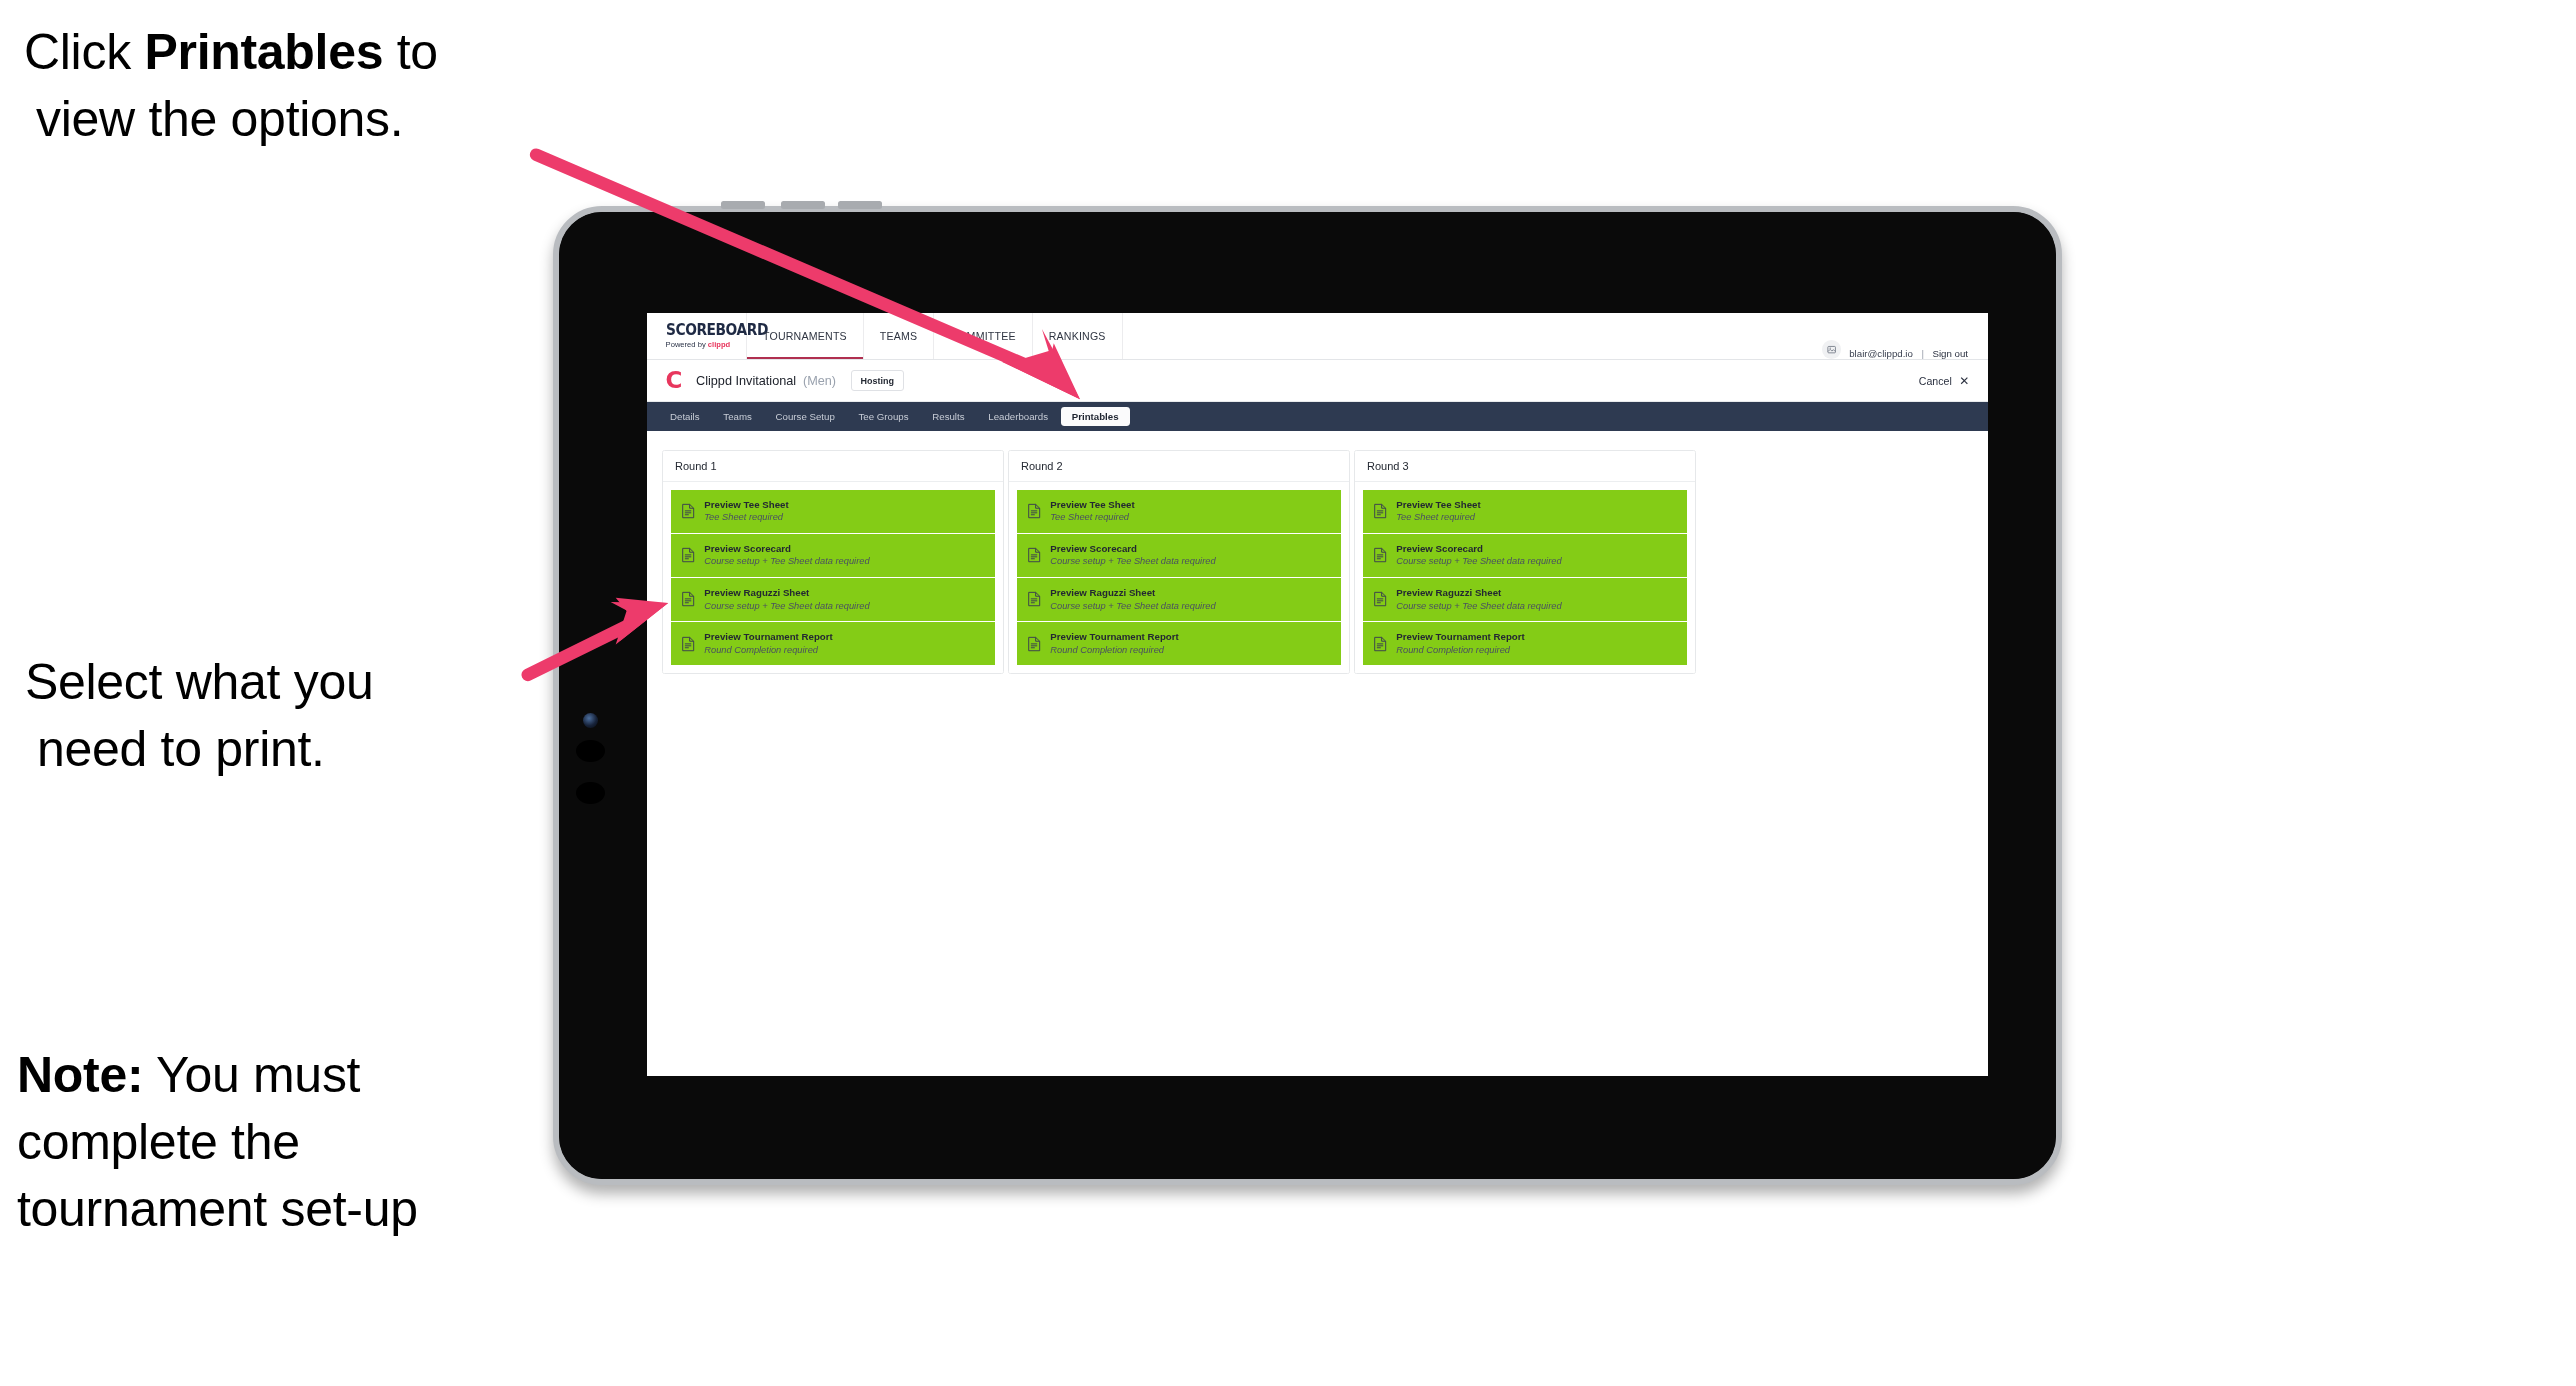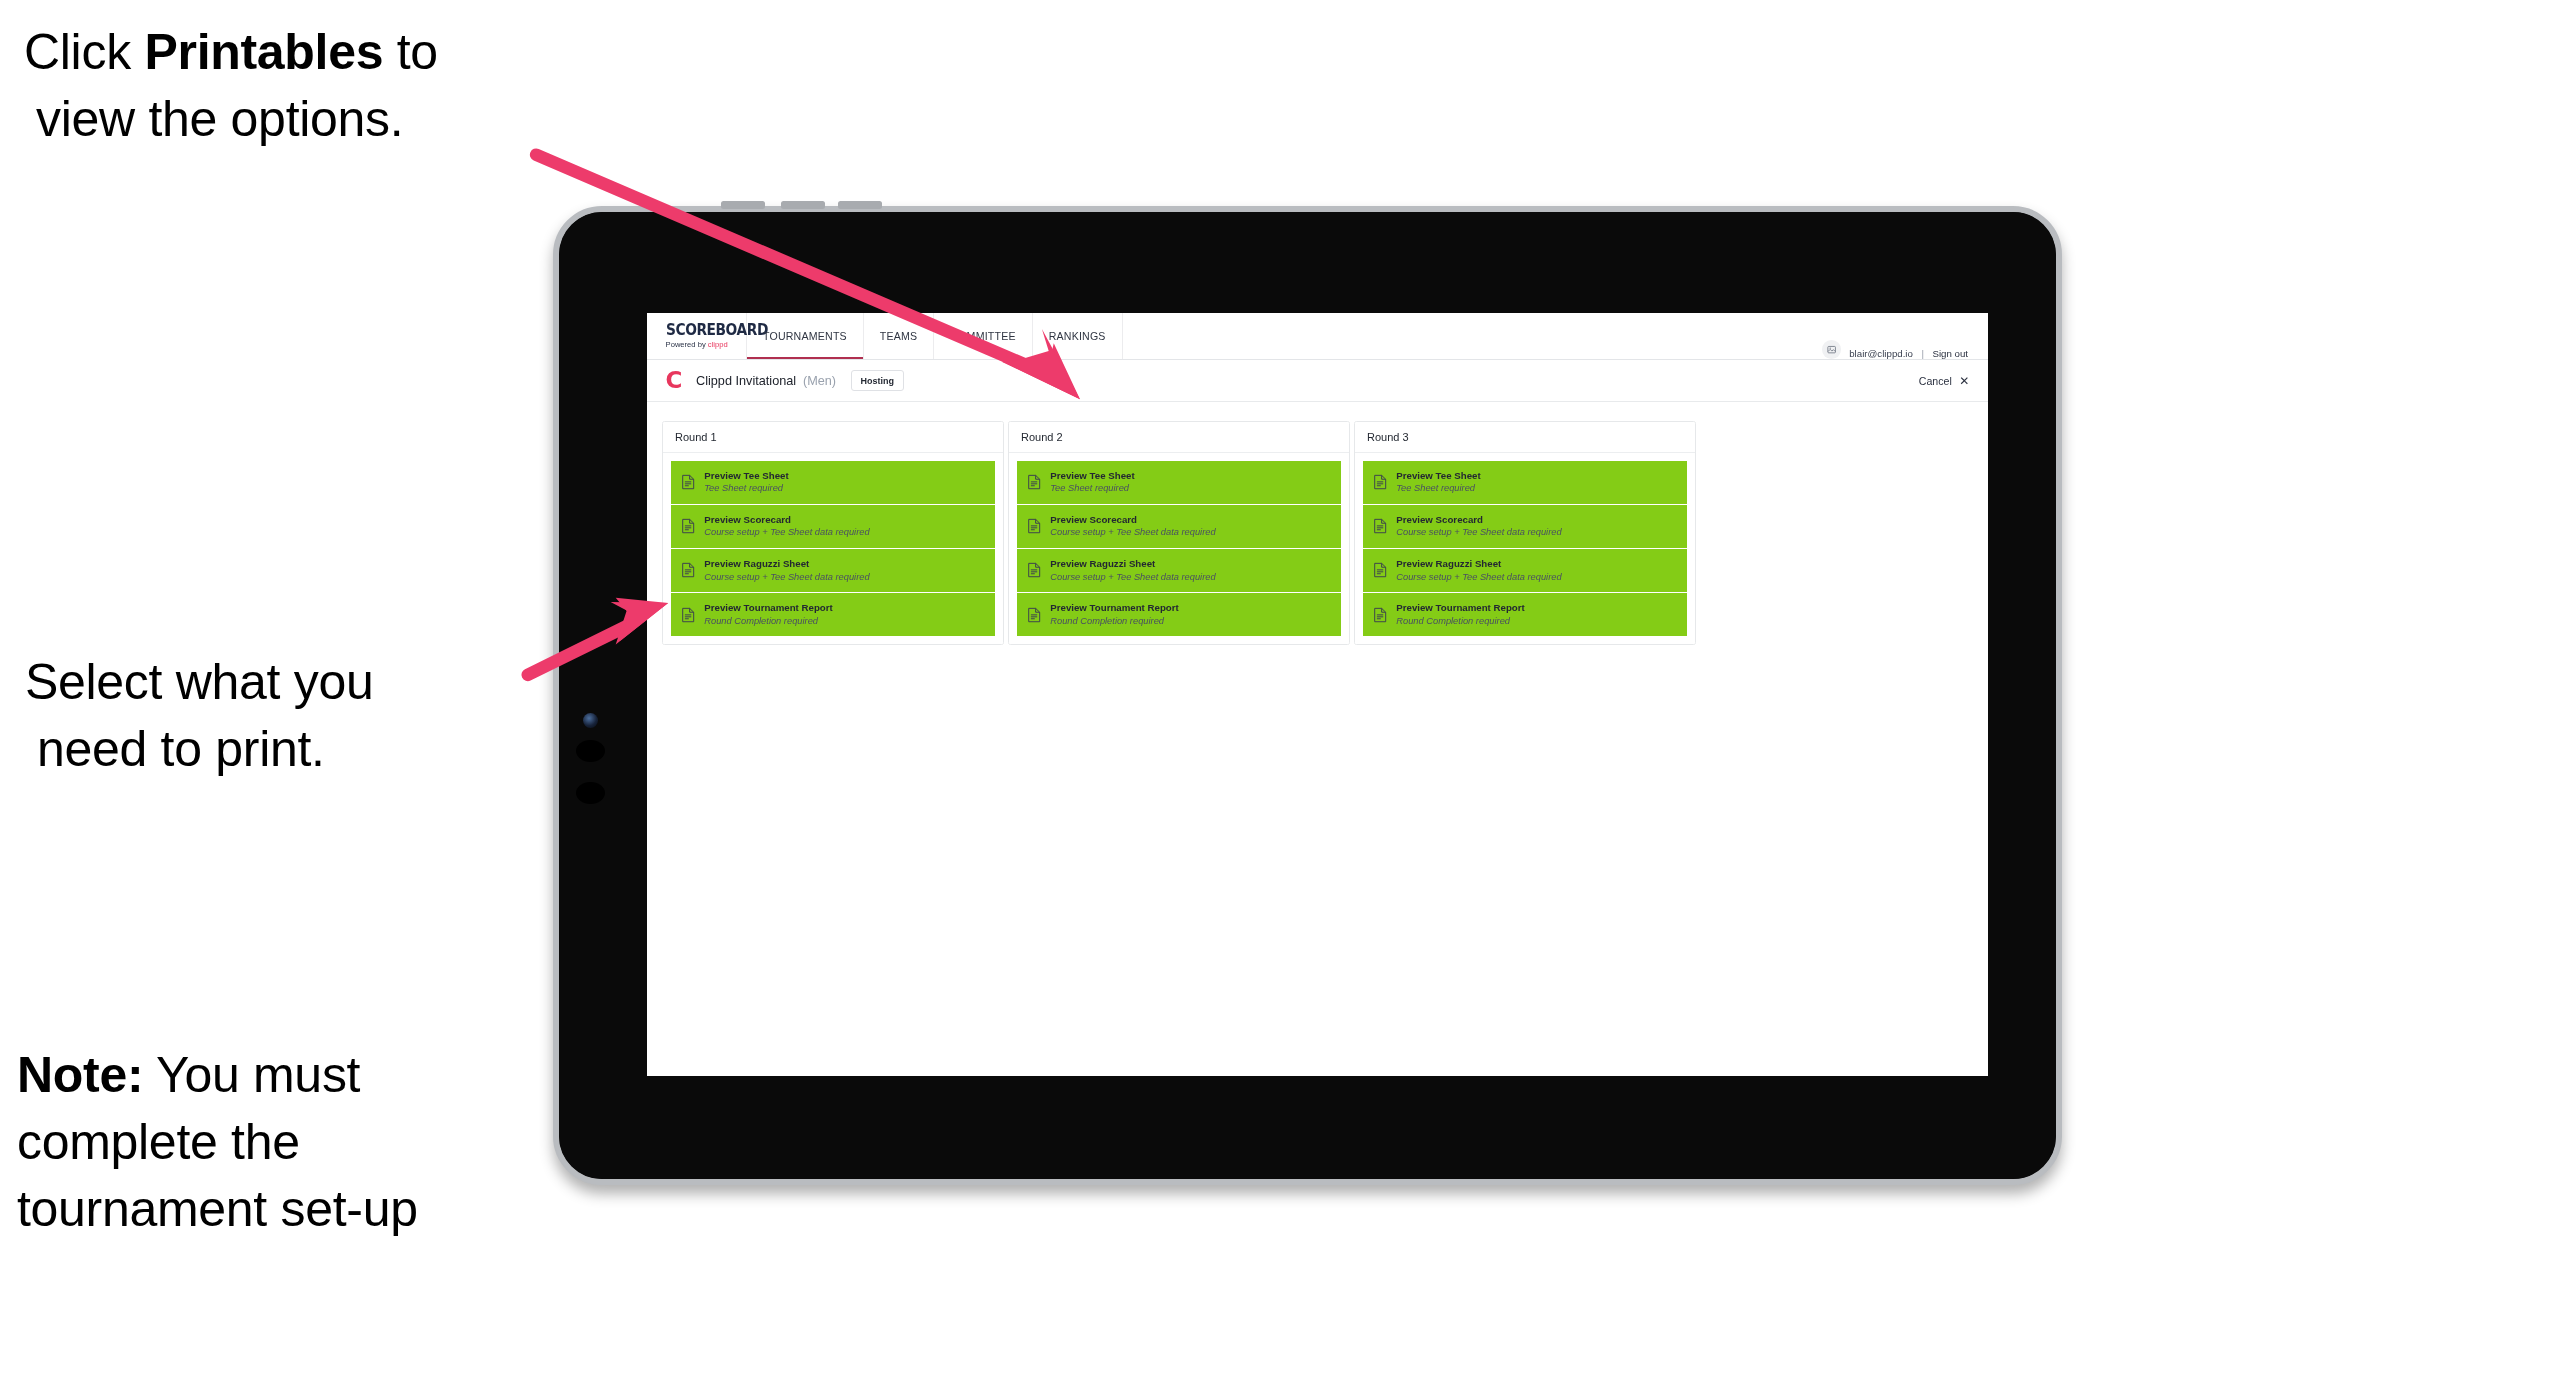--- a/index.html
+++ b/index.html
@@ -95,21 +95,21 @@
   #brand-title {
     font-family: "DejaVu Sans", sans-serif;
     font-weight: 700; font-size: 15px; letter-spacing: -0.5px;
     color: #1f2a44; line-height: 1;
     transform: scaleX(0.92); transform-origin: left center;
   }
   #brand-sub {
     margin-top: 3.4px; font-size: 7.6px; color: #2b3347; line-height: 1;
     white-space: nowrap;
   }
-  #brand-sub .clippd { color: #e8365d; font-weight: 400; }
+  #brand-sub .clippd { color: #e8365d; font-weight: 700; }
   .topnav-item {
     display:flex; align-items:center; padding: 0 16px;
     font-size: 10.6px; color: #2f3542; letter-spacing: 0.2px;
     border-right: 0.8px solid #ececee;
     position: relative; cursor: pointer;
   }
   .topnav-item.active::after {
     content:""; position:absolute; left: 0; right: 0; bottom: 0;
     height: 2.5px; background: #b03050;
   }
@@ -270,20 +270,29 @@
           <div id="tournament-name">Clippd Invitational</div>
           <div id="tournament-gender">(Men)</div>
           <div id="hosting-badge">Hosting</div>
           <div id="titlebar-spacer"></div>
           <div id="cancel-btn">
             <span>Cancel</span>
             <span id="cancel-x">✕</span>
           </div>
         </div>
 
+        <div id="subtabs">
+          <div class="subtab">Details</div>
+          <div class="subtab">Teams</div>
+          <div class="subtab">Course Setup</div>
+          <div class="subtab">Tee Groups</div>
+          <div class="subtab">Results</div>
+          <div class="subtab">Leaderboards</div>
+          <div class="subtab active">Printables</div>
+        </div>
 
         <div id="rounds">
 
           <div class="round-col">
             <div class="round-header">Round 1</div>
             <div class="round-body">
               <div class="print-item">
                 <span class="doc-icon">
                   <svg viewBox="0 0 17 19" fill="none" stroke="#3b414e" stroke-width="1.15">
                     <path d="M2 1.6h8.2L15 6.2V17.4H2z"></path>

